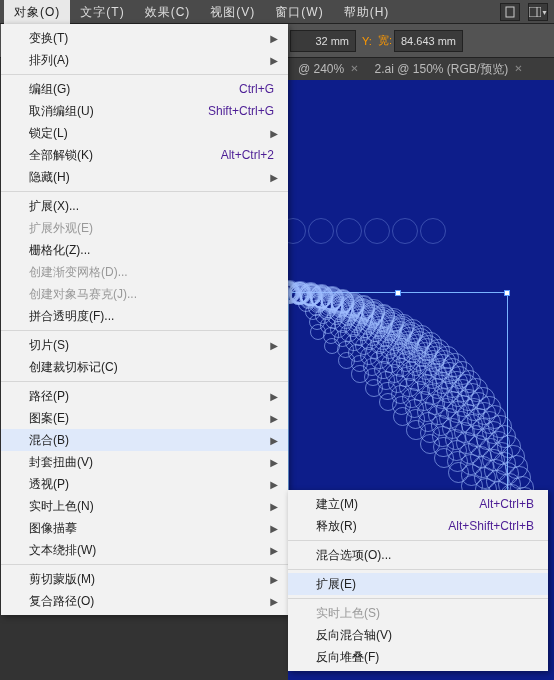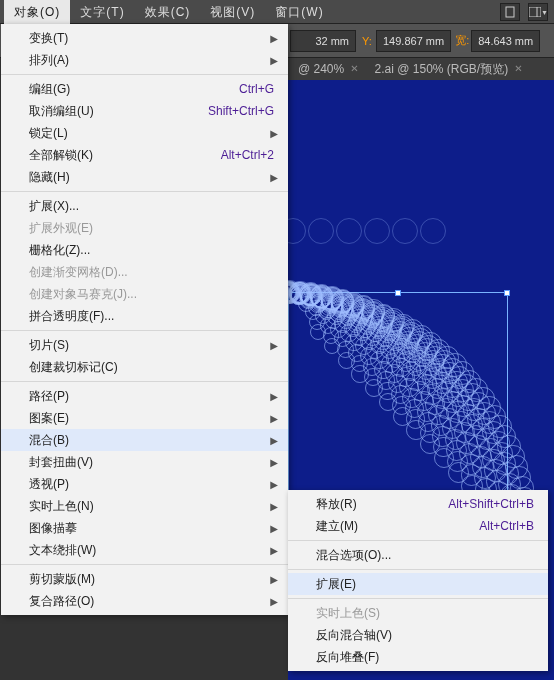--- a/index.html
+++ b/index.html
@@ -31,26 +31,26 @@
 </style>
 </head>
 <body>
 
 <div class="menubar">
     <div class="mitem active">对象(O)</div>
     <div class="mitem">文字(T)</div>
     <div class="mitem">效果(C)</div>
     <div class="mitem">视图(V)</div>
     <div class="mitem">窗口(W)</div>
+    <div class="mitem">帮助(H)</div>
   </div>
 
 <div class="toolstrip" style="padding-left:290px">
   <div class="tsfield val">32 mm</div>
   <div class="tslabel">Y:</div>
-  <div class="tsfield val">149.867 mm</div>
   <div class="tslabel">宽:</div>
   <div class="tsfield val">84.643 mm</div>
 </div>
 
 <div style="position:absolute;right:6px;top:3px;display:flex;gap:6px">
   <div class="iconbtn">
       <svg width="10" height="12">
         <rect x="1" y="1" width="8" height="10" fill="none" stroke="#ccc"></rect>
       </svg>
     </div>
@@ -543,27 +543,27 @@
       </div>
       <div class="row">
         <span>复合路径(O)</span>
         <span class="arw">▶</span>
       </div>
     </div>
   </div>
 <div class="subdd" id="subMenu">
     <div class="sect">
       <div class="row">
+        <span>建立(M)</span>
+        <span class="sc">Alt+Ctrl+B</span>
+      </div>
+      <div class="row">
         <span>释放(R)</span>
         <span class="sc">Alt+Shift+Ctrl+B</span>
       </div>
-      <div class="row">
-        <span>建立(M)</span>
-        <span class="sc">Alt+Ctrl+B</span>
-      </div>
     </div>
     <div class="sect">
       <div class="row">
         <span>混合选项(O)...</span>
       </div>
     </div>
     <div class="sect">
       <div class="row hover">
         <span>扩展(E)</span>
       </div>

